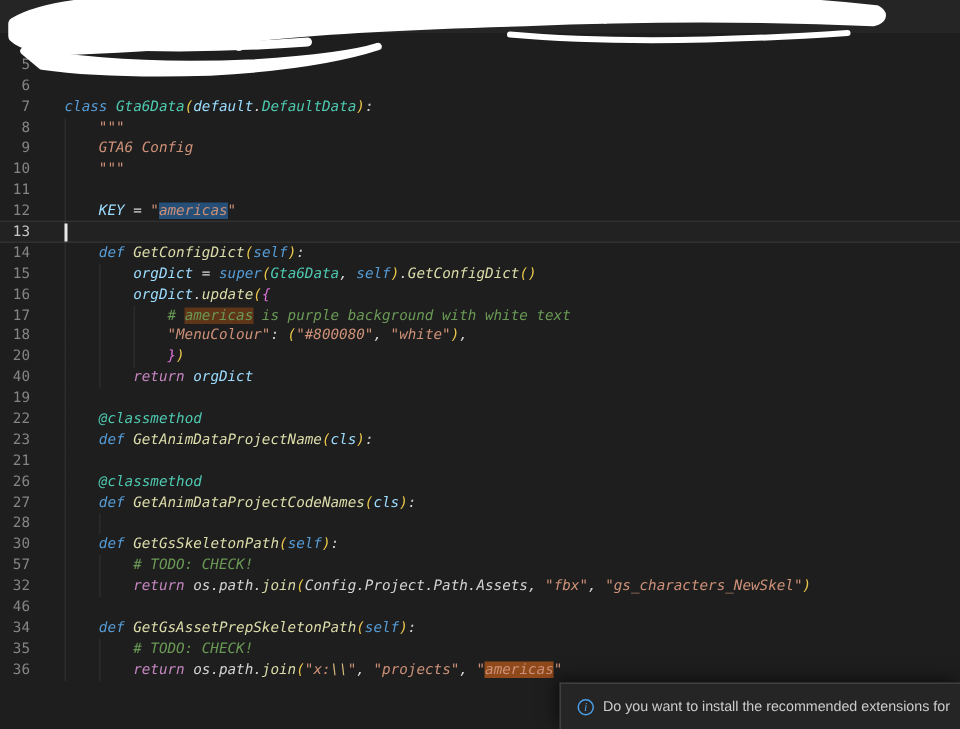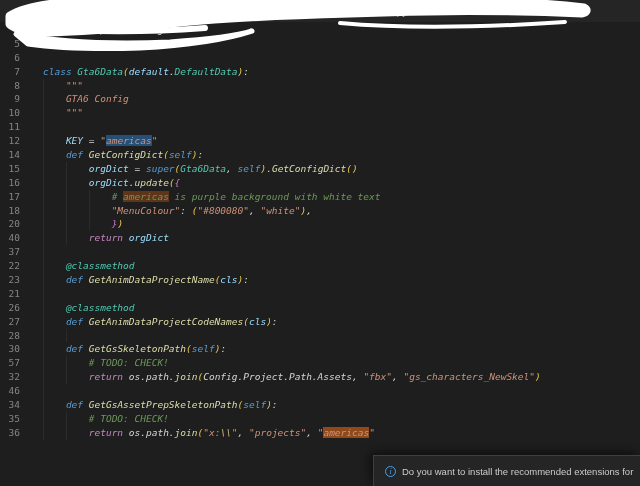--- a/index.html
+++ b/index.html
@@ -61,28 +61,29 @@
   <div class="editor" id="code-lines">
       <div class="line"><span class="num">4</span><span class="content"><span style="color: rgb(197, 134, 192);">from</span><span style="color: rgb(212, 212, 212);"> RS </span><span style="color: rgb(197, 134, 192);">import</span><span style="color: rgb(212, 212, 212);"> Config</span></span></div>
       <div class="line"><span class="num">5</span><span class="content"></span></div>
       <div class="line"><span class="num">6</span><span class="content"></span></div>
       <div class="line"><span class="num">7</span><span class="content"><span style="color: rgb(86, 156, 214);">class </span><span style="color: rgb(78, 201, 176);">Gta6Data</span><span style="color: rgb(233, 198, 75);">(</span><span style="color: rgb(156, 220, 254);">default</span><span style="color: rgb(212, 212, 212);">.</span><span style="color: rgb(78, 201, 176);">DefaultData</span><span style="color: rgb(233, 198, 75);">)</span><span style="color: rgb(212, 212, 212);">:</span></span></div>
       <div class="line"><div class="guide" style="left: 43px;"></div><span class="num">8</span><span class="content"><span style="color: rgb(212, 212, 212);">    </span><span style="color: rgb(206, 145, 120);">"""</span></span></div>
       <div class="line"><div class="guide" style="left: 43px;"></div><span class="num">9</span><span class="content"><span style="color: rgb(212, 212, 212);">    </span><span style="color: rgb(206, 145, 120);">GTA6 Config</span></span></div>
       <div class="line"><div class="guide" style="left: 43px;"></div><span class="num">10</span><span class="content"><span style="color: rgb(212, 212, 212);">    </span><span style="color: rgb(206, 145, 120);">"""</span></span></div>
       <div class="line"><div class="guide" style="left: 43px;"></div><span class="num">11</span><span class="content"></span></div>
       <div class="line"><div class="guide" style="left: 43px;"></div><span class="num">12</span><span class="content"><span style="color: rgb(212, 212, 212);">    </span><span style="color: rgb(156, 220, 254);">KEY</span><span style="color: rgb(212, 212, 212);"> = </span><span style="color: rgb(206, 145, 120);">"</span><span style="color: rgb(206, 145, 120); background-color: rgb(38, 79, 120);">americas</span><span style="color: rgb(206, 145, 120);">"</span></span></div>
+      <div class="line active"><div class="guide" style="left: 43px;"></div><span class="num">13</span><span class="content"></span><div class="cursor"></div></div>
       <div class="line"><div class="guide" style="left: 43px;"></div><span class="num">14</span><span class="content"><span style="color: rgb(212, 212, 212);">    </span><span style="color: rgb(86, 156, 214);">def </span><span style="color: rgb(220, 220, 170);">GetConfigDict</span><span style="color: rgb(233, 198, 75);">(</span><span style="color: rgb(86, 156, 214);">self</span><span style="color: rgb(233, 198, 75);">)</span><span style="color: rgb(212, 212, 212);">:</span></span></div>
       <div class="line"><div class="guide" style="left: 43px;"></div><div class="guide" style="left: 65.9px;"></div><span class="num">15</span><span class="content"><span style="color: rgb(212, 212, 212);">        </span><span style="color: rgb(156, 220, 254);">orgDict</span><span style="color: rgb(212, 212, 212);"> = </span><span style="color: rgb(86, 156, 214);">super</span><span style="color: rgb(233, 198, 75);">(</span><span style="color: rgb(78, 201, 176);">Gta6Data</span><span style="color: rgb(212, 212, 212);">, </span><span style="color: rgb(86, 156, 214);">self</span><span style="color: rgb(233, 198, 75);">)</span><span style="color: rgb(212, 212, 212);">.</span><span style="color: rgb(220, 220, 170);">GetConfigDict</span><span style="color: rgb(233, 198, 75);">()</span></span></div>
       <div class="line"><div class="guide" style="left: 43px;"></div><div class="guide" style="left: 65.9px;"></div><span class="num">16</span><span class="content"><span style="color: rgb(212, 212, 212);">        </span><span style="color: rgb(156, 220, 254);">orgDict</span><span style="color: rgb(212, 212, 212);">.</span><span style="color: rgb(220, 220, 170);">update</span><span style="color: rgb(233, 198, 75);">(</span><span style="color: rgb(218, 112, 214);">{</span></span></div>
       <div class="line"><div class="guide" style="left: 43px;"></div><div class="guide" style="left: 65.9px;"></div><div class="guide" style="left: 88.8px;"></div><span class="num">17</span><span class="content"><span style="color: rgb(212, 212, 212);">            </span><span style="color: rgb(106, 153, 85);"># </span><span style="color: rgb(106, 153, 85); background-color: rgb(94, 53, 25);">americas</span><span style="color: rgb(106, 153, 85);"> is purple background with white text</span></span></div>
       <div class="line"><div class="guide" style="left: 43px;"></div><div class="guide" style="left: 65.9px;"></div><div class="guide" style="left: 88.8px;"></div><span class="num">18</span><span class="content"><span style="color: rgb(212, 212, 212);">            </span><span style="color: rgb(206, 145, 120);">"MenuColour"</span><span style="color: rgb(212, 212, 212);">: </span><span style="color: rgb(233, 198, 75);">(</span><span style="color: rgb(206, 145, 120);">"#800080"</span><span style="color: rgb(212, 212, 212);">, </span><span style="color: rgb(206, 145, 120);">"white"</span><span style="color: rgb(233, 198, 75);">)</span><span style="color: rgb(212, 212, 212);">,</span></span></div>
       <div class="line"><div class="guide" style="left: 43px;"></div><div class="guide" style="left: 65.9px;"></div><div class="guide" style="left: 88.8px;"></div><span class="num">20</span><span class="content"><span style="color: rgb(212, 212, 212);">            </span><span style="color: rgb(218, 112, 214);">}</span><span style="color: rgb(233, 198, 75);">)</span></span></div>
       <div class="line"><div class="guide" style="left: 43px;"></div><div class="guide" style="left: 65.9px;"></div><span class="num">40</span><span class="content"><span style="color: rgb(212, 212, 212);">        </span><span style="color: rgb(197, 134, 192);">return </span><span style="color: rgb(156, 220, 254);">orgDict</span></span></div>
-      <div class="line"><div class="guide" style="left: 43px;"></div><span class="num">37</span><span class="content"></span></div>
+      <div class="line"><div class="guide" style="left: 43px;"></div><span class="num">19</span><span class="content"></span></div>
       <div class="line"><div class="guide" style="left: 43px;"></div><span class="num">22</span><span class="content"><span style="color: rgb(212, 212, 212);">    </span><span style="color: rgb(78, 201, 176);">@classmethod</span></span></div>
       <div class="line"><div class="guide" style="left: 43px;"></div><span class="num">23</span><span class="content"><span style="color: rgb(212, 212, 212);">    </span><span style="color: rgb(86, 156, 214);">def </span><span style="color: rgb(220, 220, 170);">GetAnimDataProjectName</span><span style="color: rgb(233, 198, 75);">(</span><span style="color: rgb(156, 220, 254);">cls</span><span style="color: rgb(233, 198, 75);">)</span><span style="color: rgb(212, 212, 212);">:</span></span></div>
       <div class="line"><div class="guide" style="left: 43px;"></div><span class="num">21</span><span class="content"></span></div>
       <div class="line"><div class="guide" style="left: 43px;"></div><span class="num">26</span><span class="content"><span style="color: rgb(212, 212, 212);">    </span><span style="color: rgb(78, 201, 176);">@classmethod</span></span></div>
       <div class="line"><div class="guide" style="left: 43px;"></div><span class="num">27</span><span class="content"><span style="color: rgb(212, 212, 212);">    </span><span style="color: rgb(86, 156, 214);">def </span><span style="color: rgb(220, 220, 170);">GetAnimDataProjectCodeNames</span><span style="color: rgb(233, 198, 75);">(</span><span style="color: rgb(156, 220, 254);">cls</span><span style="color: rgb(233, 198, 75);">)</span><span style="color: rgb(212, 212, 212);">:</span></span></div>
       <div class="line"><div class="guide" style="left: 43px;"></div><div class="guide" style="left: 65.9px;"></div><span class="num">28</span></div>
       <div class="line"><div class="guide" style="left: 43px;"></div><span class="num">30</span><span class="content"><span style="color: rgb(212, 212, 212);">    </span><span style="color: rgb(86, 156, 214);">def </span><span style="color: rgb(220, 220, 170);">GetGsSkeletonPath</span><span style="color: rgb(233, 198, 75);">(</span><span style="color: rgb(86, 156, 214);">self</span><span style="color: rgb(233, 198, 75);">)</span><span style="color: rgb(212, 212, 212);">:</span></span></div>
       <div class="line"><div class="guide" style="left: 43px;"></div><div class="guide" style="left: 65.9px;"></div><span class="num">57</span><span class="content"><span style="color: rgb(212, 212, 212);">        </span><span style="color: rgb(106, 153, 85);"># TODO: CHECK!</span></span></div>
       <div class="line"><div class="guide" style="left: 43px;"></div><div class="guide" style="left: 65.9px;"></div><span class="num">32</span><span class="content"><span style="color: rgb(212, 212, 212);">        </span><span style="color: rgb(197, 134, 192);">return </span><span style="color: rgb(212, 212, 212);">os.path.</span><span style="color: rgb(220, 220, 170);">join</span><span style="color: rgb(233, 198, 75);">(</span><span style="color: rgb(212, 212, 212);">Config.Project.Path.Assets</span><span style="color: rgb(212, 212, 212);">, </span><span style="color: rgb(206, 145, 120);">"fbx"</span><span style="color: rgb(212, 212, 212);">, </span><span style="color: rgb(206, 145, 120);">"gs_characters_NewSkel"</span><span style="color: rgb(233, 198, 75);">)</span></span></div>
       <div class="line"><div class="guide" style="left: 43px;"></div><span class="num">46</span><span class="content"></span></div>

